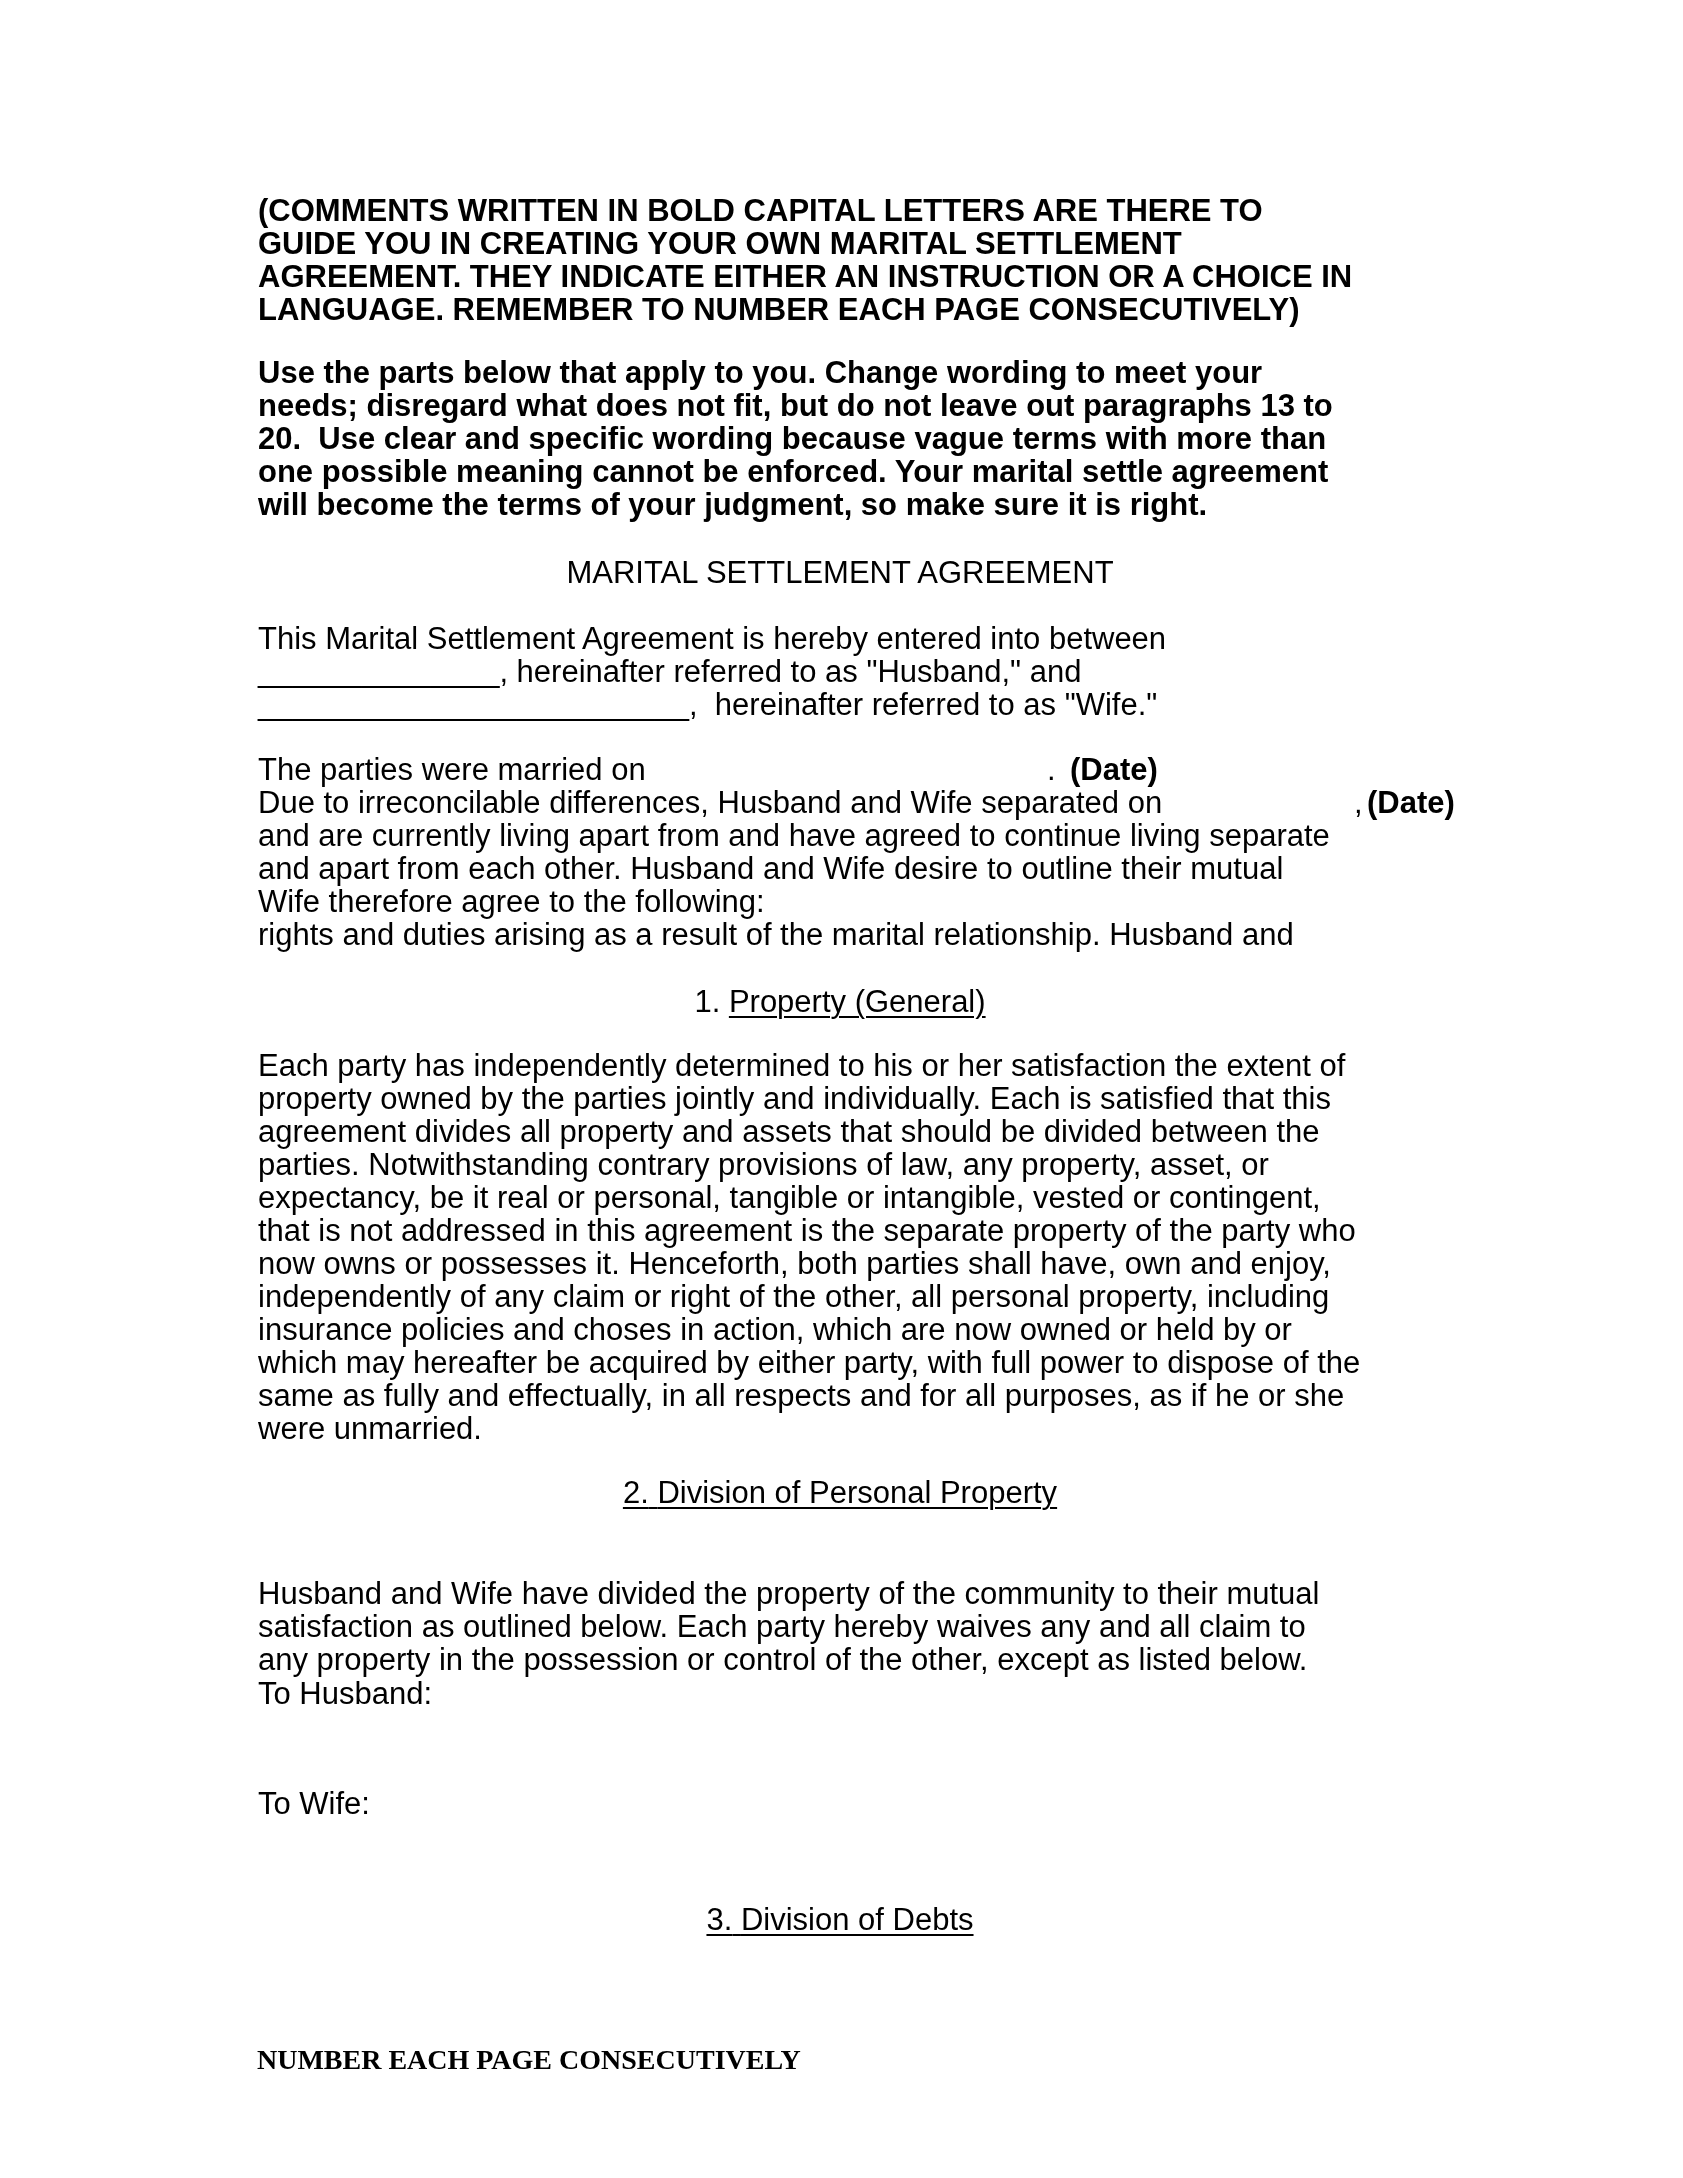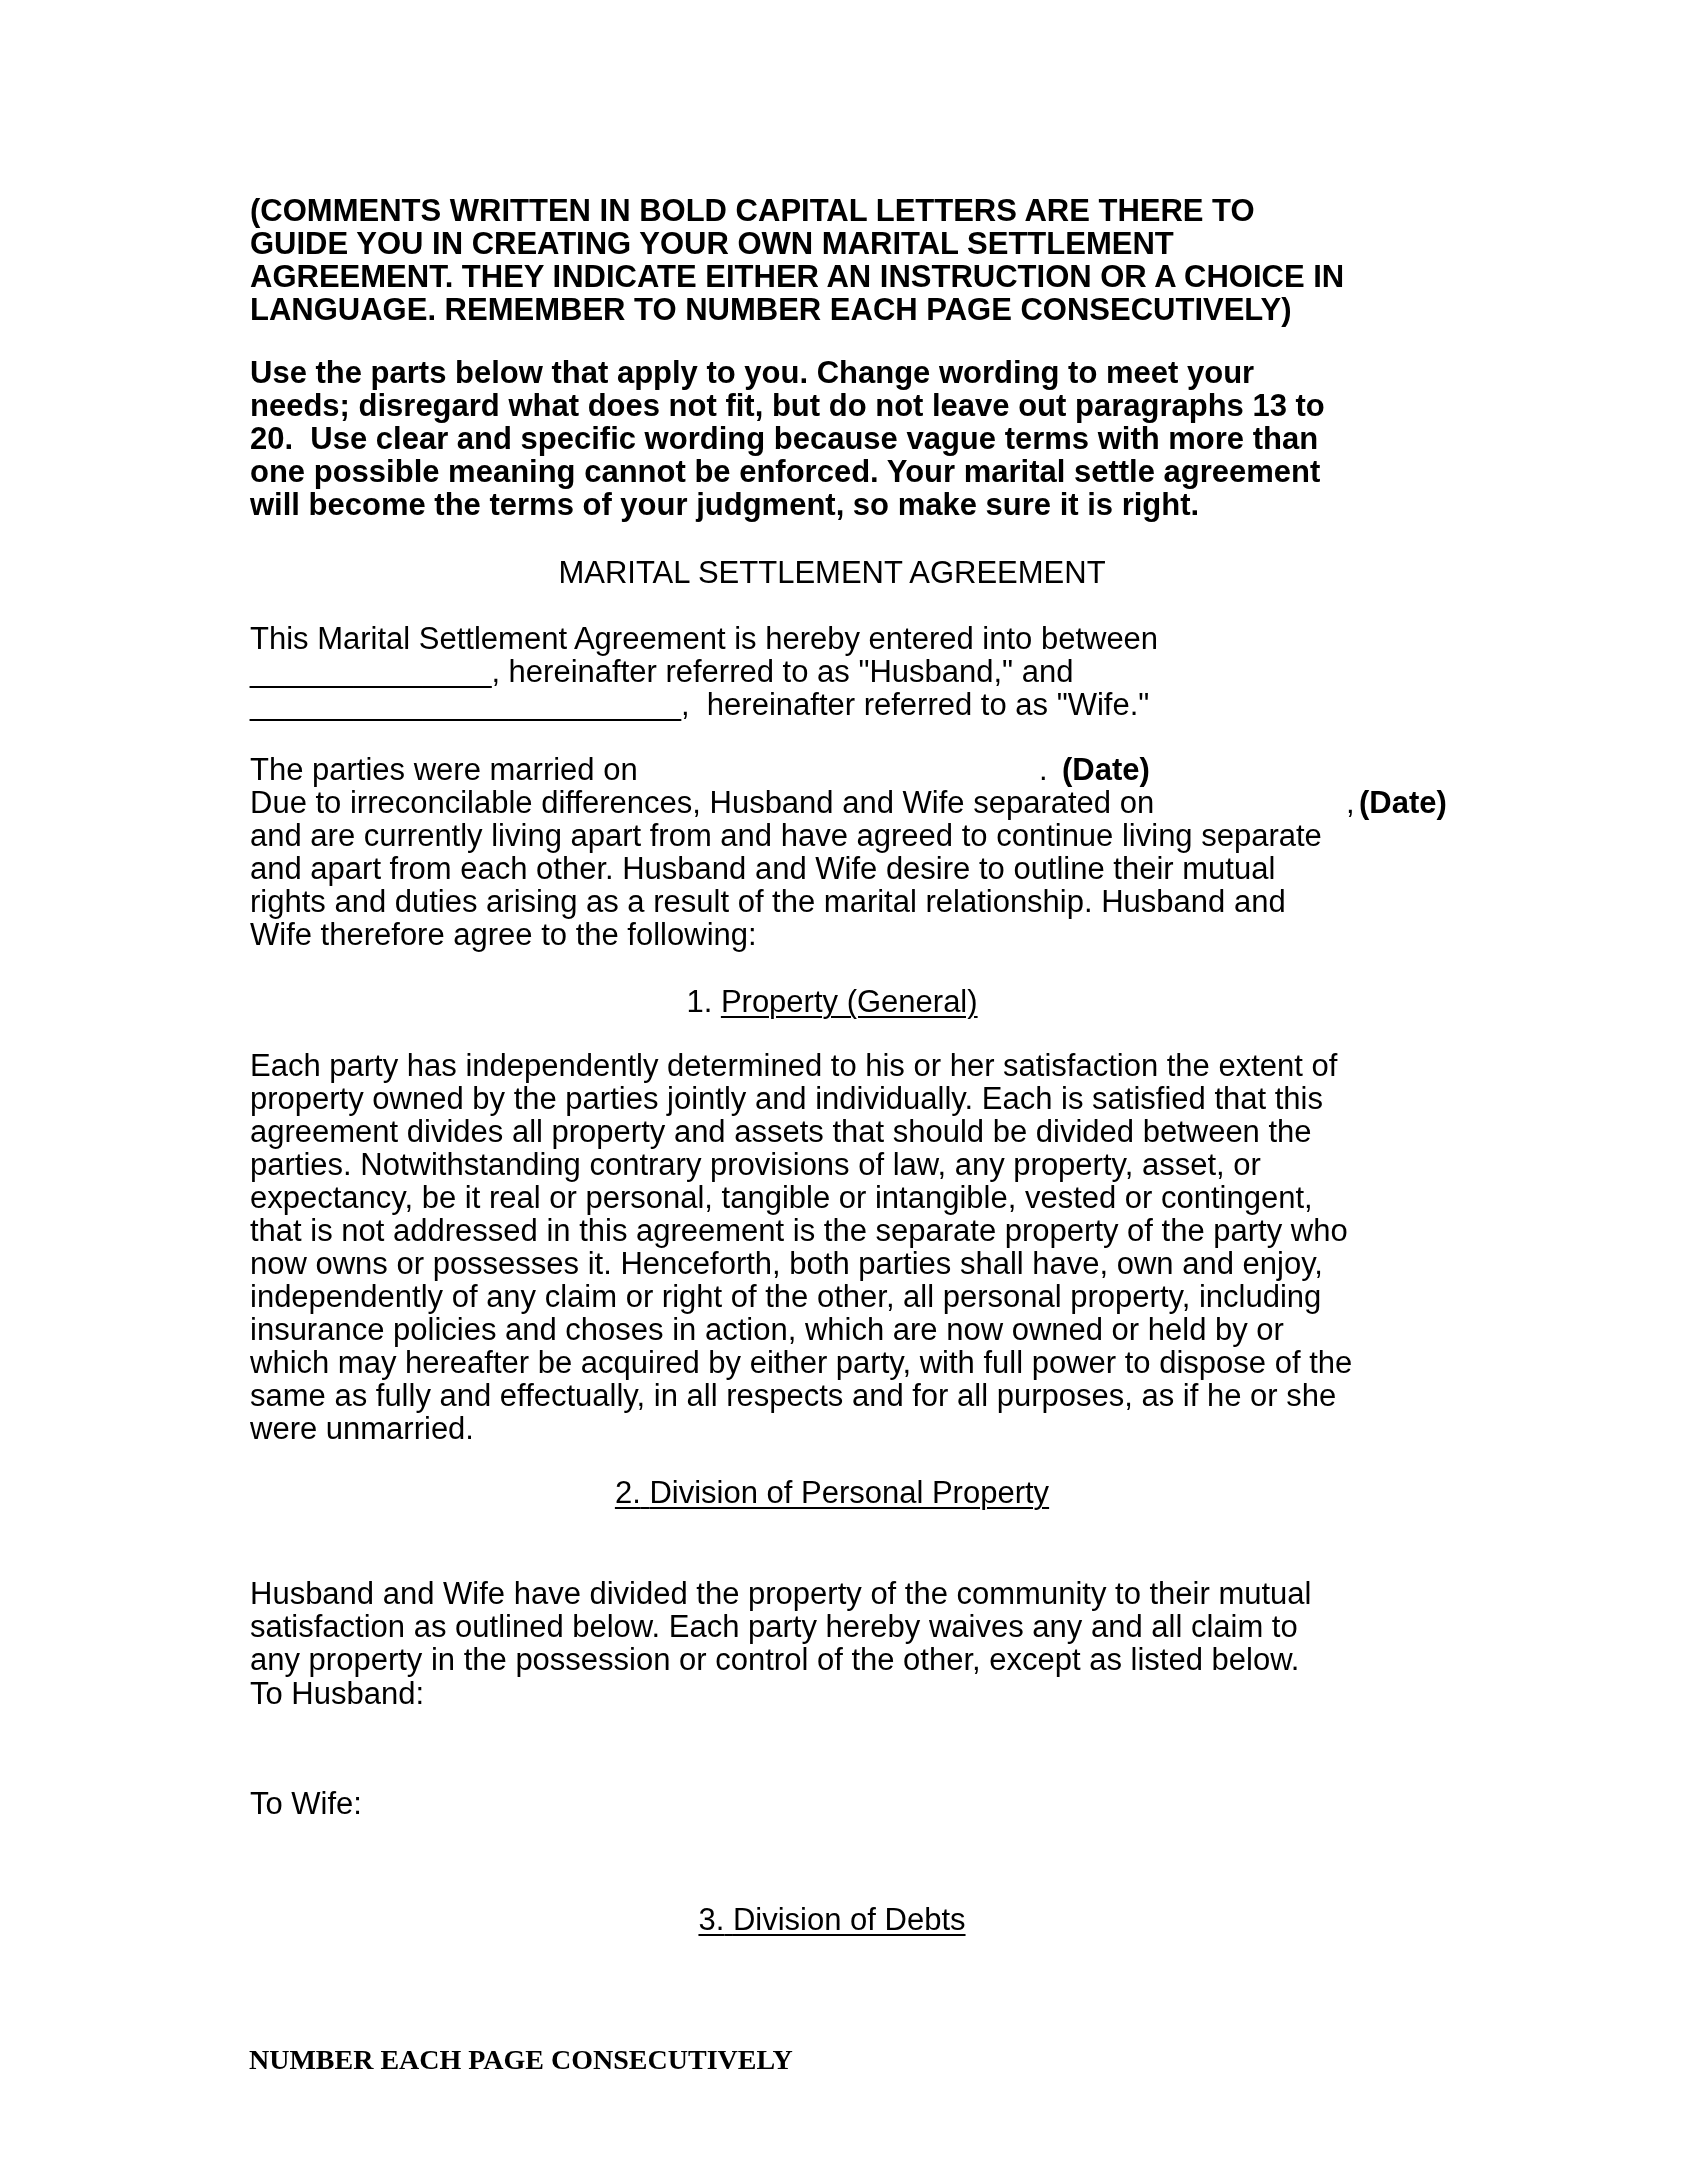--- a/index.html
+++ b/index.html
@@ -1,17 +1,17 @@
 <!DOCTYPE html>
 <html><head>
 <meta charset="utf-8">
 <style>
   html, body { margin: 0; padding: 0; background: #ffffff; }
   body { width: 1683px; height: 2178px; position: relative; overflow: hidden; }
-  .page { position: absolute; left: 0; top: 0; width: 1507px; height: 2178px; background: #ffffff; color: #000000; }
+  .page { position: absolute; left: 8px; top: 0; width: 1507px; height: 2178px; background: #ffffff; color: #000000; }
   .blk { position: absolute; left: 250px; width: 1188px;
          font-family: "Liberation Sans", sans-serif; font-size: 31px; line-height: 33px; color: #000; }
   .bold { font-weight: bold; }
   .line { display: block; white-space: pre; }
   .center { left: 250px; width: 1164px; text-align: center; }
   .u { text-decoration: underline; text-decoration-thickness: 2px; text-underline-offset: 4px; }
   .footer { position: absolute; left: 249px; top: 2046px;
             font-family: "Liberation Serif", serif; font-weight: bold; font-size: 28px; line-height: 28px; color: #000; white-space: pre; }
   .dateline { position: relative; display: block; height: 33px; white-space: pre; }
   .dateline span { position: absolute; top: 0; white-space: pre; }
@@ -50,22 +50,22 @@
       <span style="left:789px;">.</span>
       <span class="bold" style="left:812px;">(Date)</span>
     </span>
     <span class="dateline">
       <span style="left:0;">Due to irreconcilable differences, Husband and Wife separated on</span>
       <span style="left:1096px;">,</span>
       <span class="bold" style="left:1109px;">(Date)</span>
     </span>
     <span class="line">and are currently living apart from and have agreed to continue living separate</span>
     <span class="line">and apart from each other. Husband and Wife desire to outline their mutual</span>
+    <span class="line">Wife therefore agree to the following:</span>
     <span class="line">rights and duties arising as a result of the marital relationship. Husband and</span>
-    <span class="line">Wife therefore agree to the following:</span>
   </div>
 
   <div class="blk center" style="top:985px;"><span>1.</span> <span class="u">Property (General)</span></div>
 
   <div class="blk" style="top:1049px;">
     <span class="line">Each party has independently determined to his or her satisfaction the extent of</span>
     <span class="line">property owned by the parties jointly and individually. Each is satisfied that this</span>
     <span class="line">agreement divides all property and assets that should be divided between the</span>
     <span class="line">parties. Notwithstanding contrary provisions of law, any property, asset, or</span>
     <span class="line">expectancy, be it real or personal, tangible or intangible, vested or contingent,</span>

